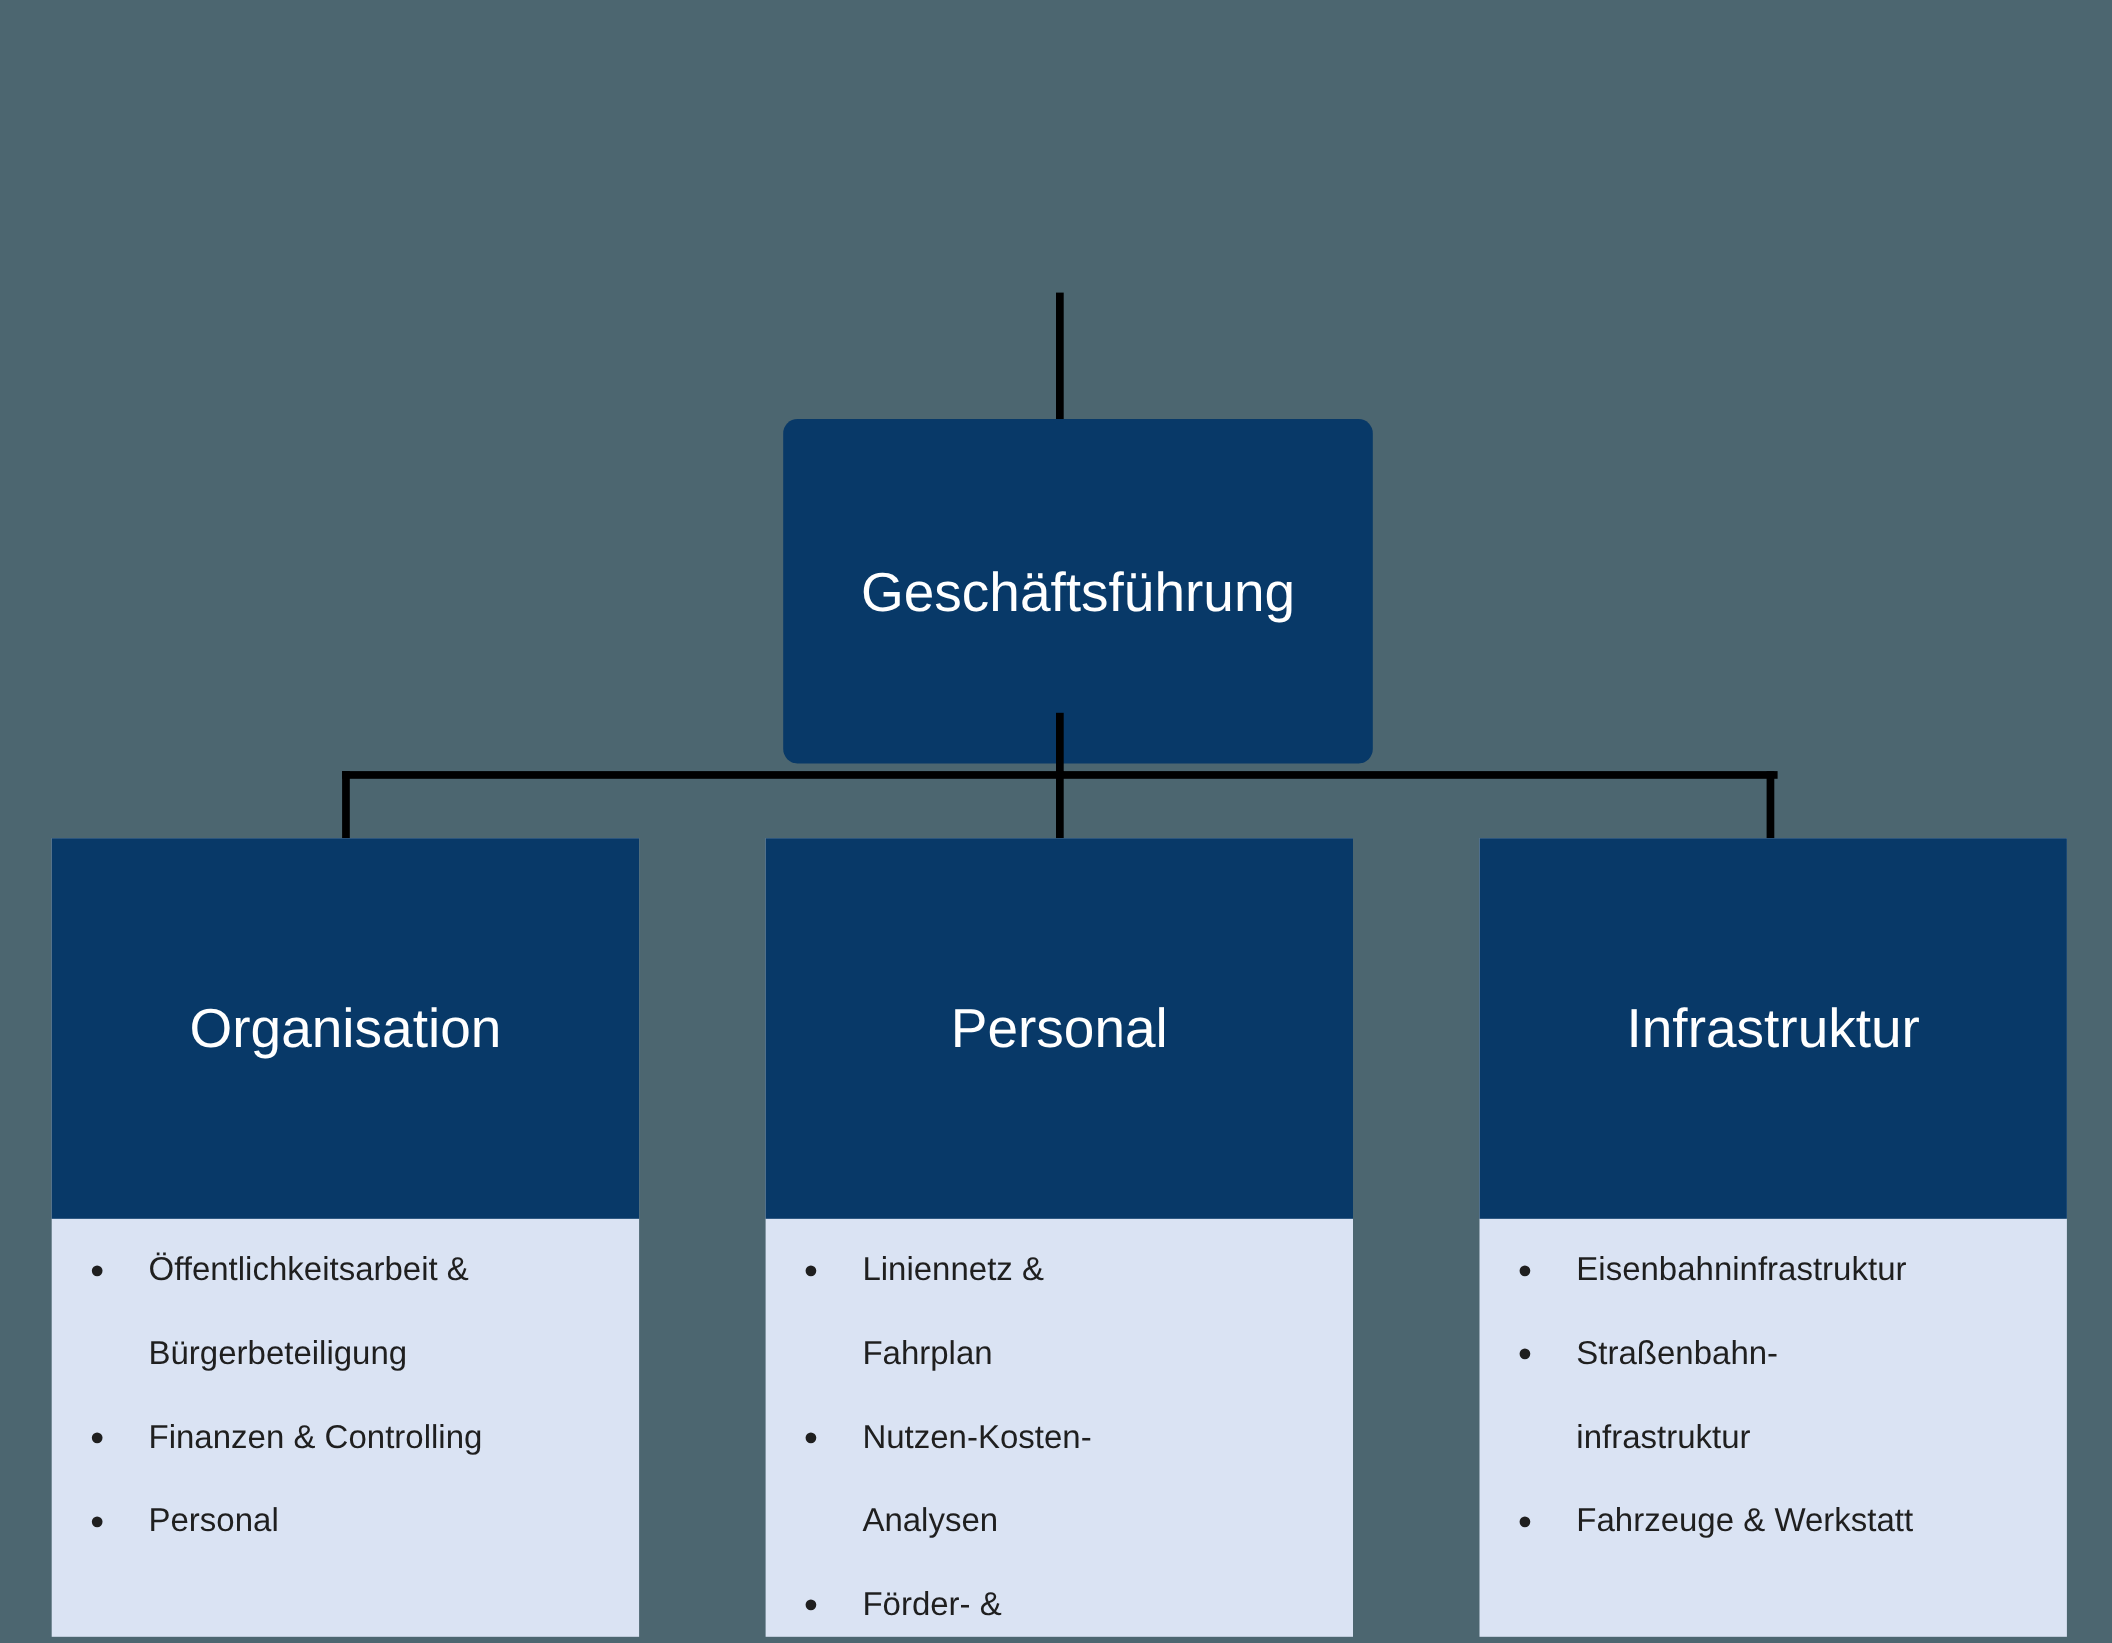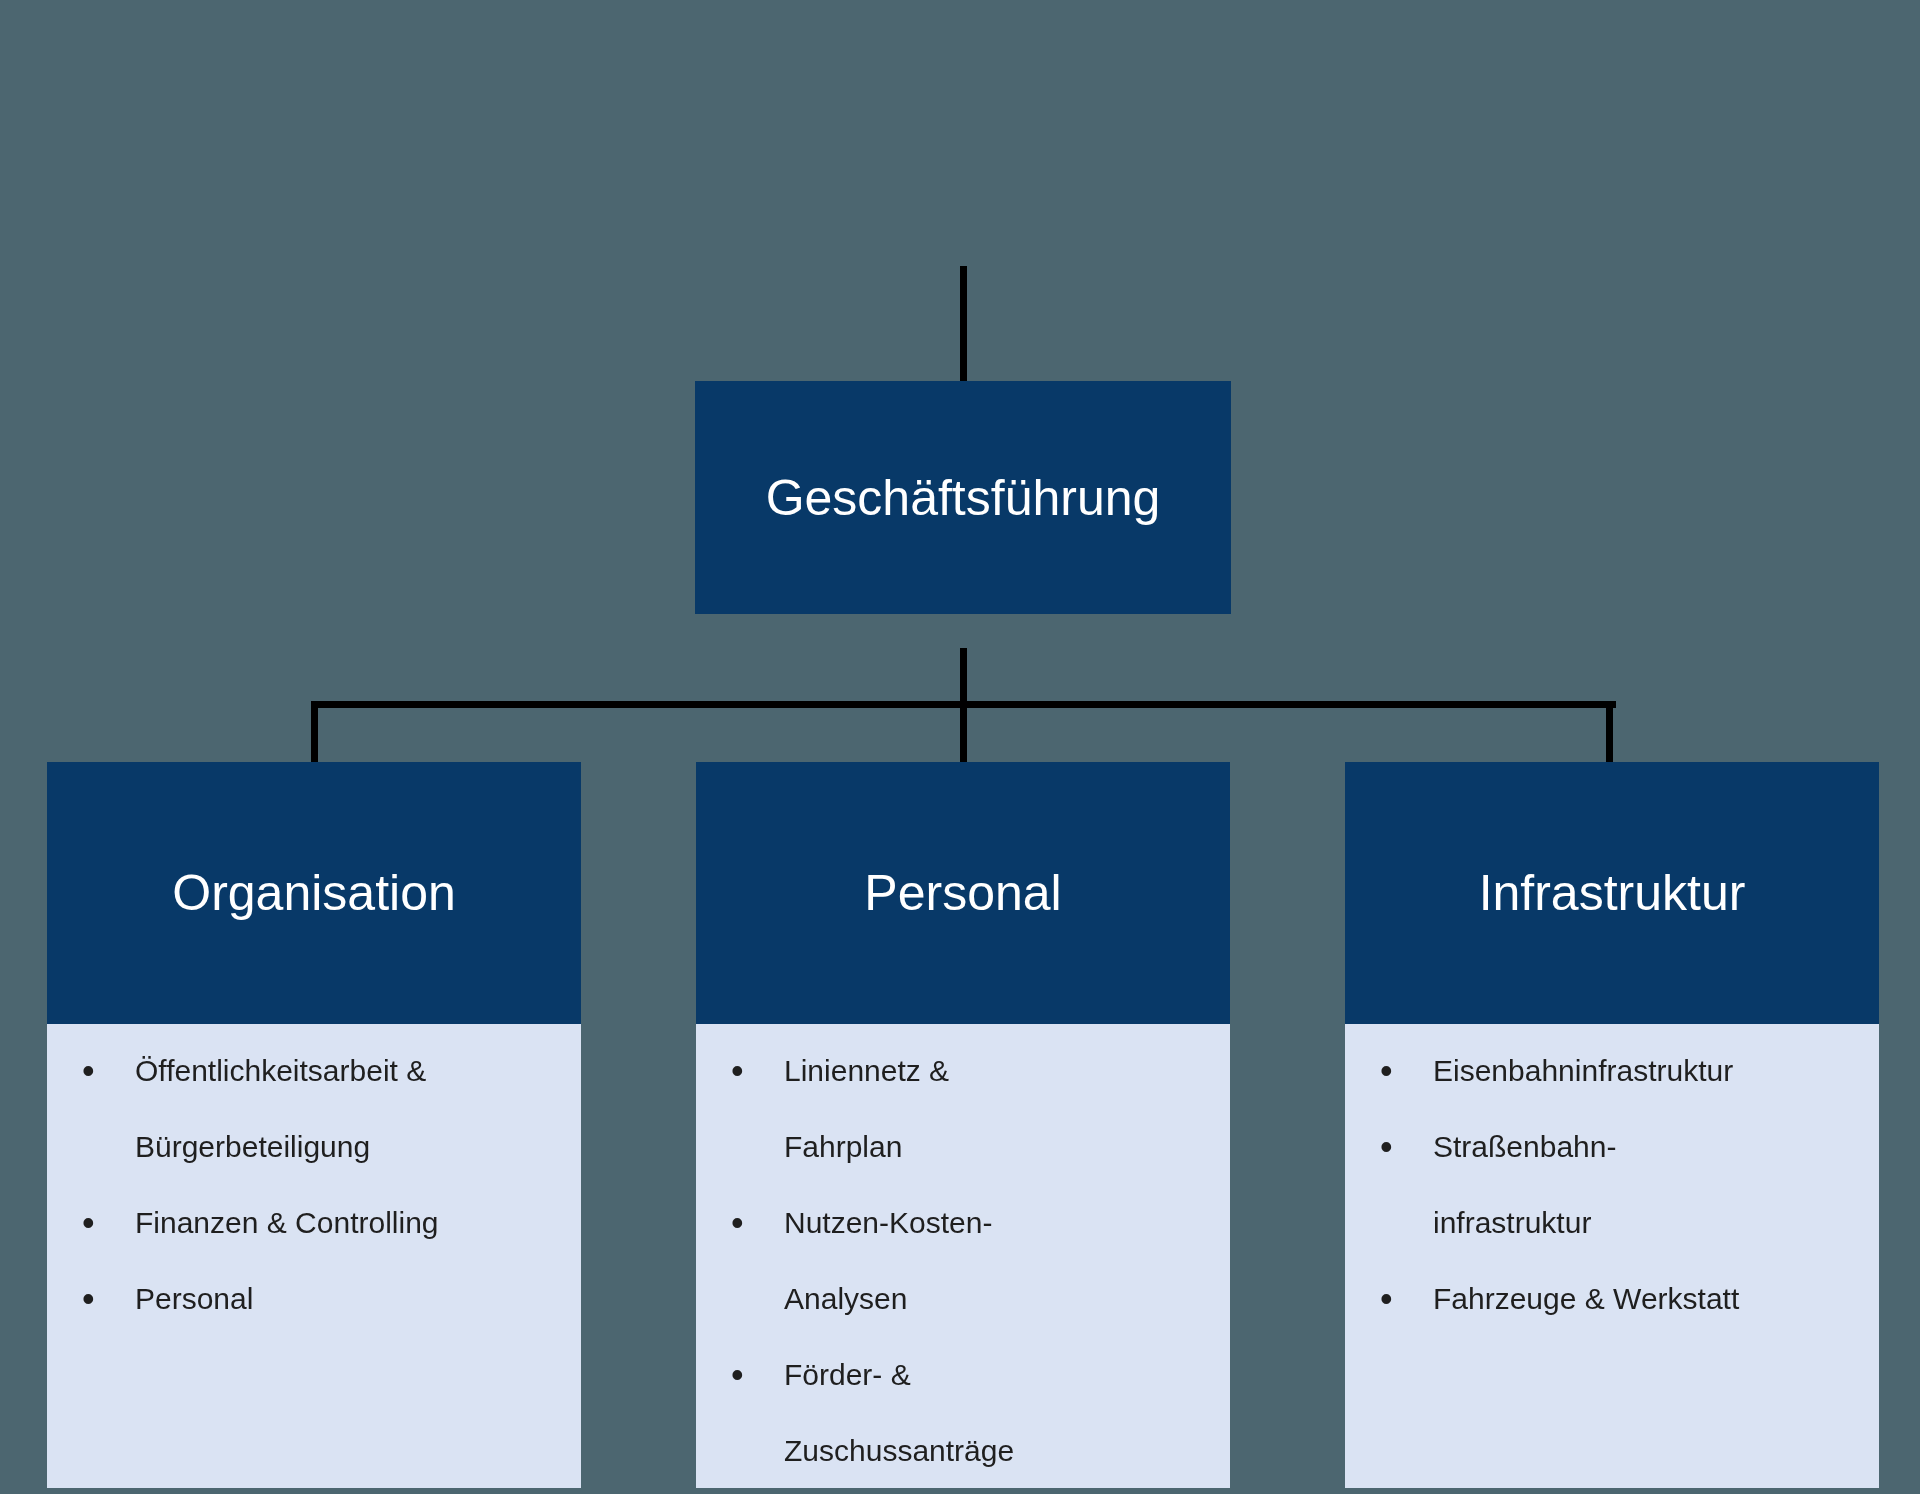--- a/index.html
+++ b/index.html
@@ -27,42 +27,42 @@
   .navy-box {
     position: absolute;
     background: var(--box-navy);
     color: var(--title-text);
     display: flex; align-items: center; justify-content: center;
     text-align: center;
     font-size: 50px;
     font-weight: 400;
   }
   #root-box    { left: 695px; top: 0;     width: 536px; height: 268px; }
-  #manager-box { left: 695px; top: 381px; width: 536px; height: 233px; }
+  #manager-box { left: 712px; top: 381px; width: 536px; height: 313px; border-radius: 13px; }
 
   .line { position: absolute; background: var(--line-black); }
   #conn-root-manager  { left: 960px;  top: 266px; width: 7px;    height: 117px; }
   #conn-manager-trunk { left: 960px;  top: 648px; width: 7px;    height: 58px;  }
   #conn-horizontal    { left: 311px;  top: 701px; width: 1305px; height: 7px;   }
   #conn-drop-left     { left: 311px;  top: 701px; width: 7px;    height: 68px;  }
   #conn-drop-mid      { left: 960px;  top: 701px; width: 7px;    height: 64px;  }
   #conn-drop-right    { left: 1606px; top: 701px; width: 7px;    height: 68px;  }
 
   .dept {
     position: absolute;
     top: 762px;
     width: 534px; height: 726px;
     background: var(--box-light);
   }
   #dept-organisation  { left: 47px;   }
   #dept-angebot       { left: 696px;  }
   #dept-infrastruktur { left: 1345px; }
 
   .dept-header {
-    width: 100%; height: 262px;
+    width: 100%; height: 346px;
     background: var(--box-navy);
     color: var(--title-text);
     display: flex; align-items: center; justify-content: center;
     text-align: center;
     font-size: 50px;
   }
   .dept-body { padding: 9px 18px 0 0; }
   .bullet-list { list-style: none; margin: 0; padding: 0; }
   .bullet-list li {
     display: flex;

